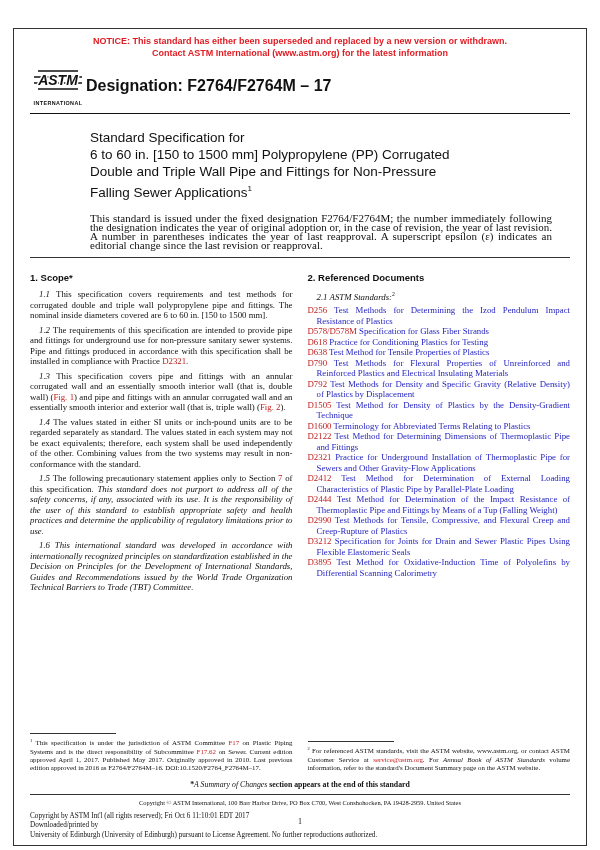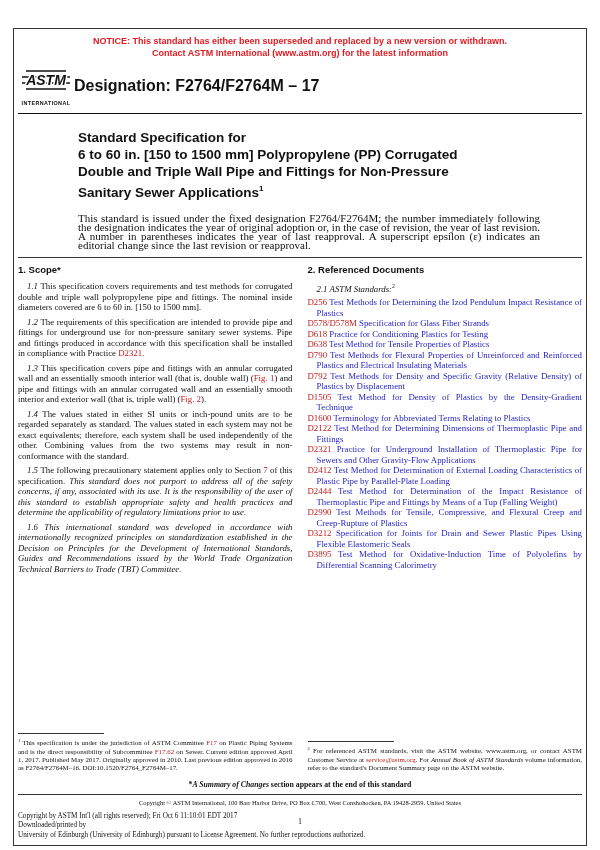--- a/index.html
+++ b/index.html
@@ -1,38 +1,38 @@
 <!DOCTYPE html>
 <html style="--notice-red: #e11b22; --link-red: #bf1d1d; --link-blue: #1f1fbe;"><head>
 <meta charset="utf-8">
 <style>
   * { margin:0; padding:0; box-sizing:border-box; }
   html,body { width:600px; height:850px; background:#ffffff; font-family:"Liberation Serif", serif; color:#111; }
   .page-border {
     position:absolute; left:13px; top:28px; width:574px; height:818px;
-    border:1px solid #333; padding:7px 4px 5px; display:flex; flex-direction:column;
+    border:1px solid #333; padding:7px 16px 5px; display:flex; flex-direction:column;
     background:#fff;
   }
   .notice { text-align:center; color:var(--notice-red,#e11b22); font-family:"Liberation Sans",sans-serif; font-weight:bold; font-size:9px; line-height:11.5px; }
   .header-row { display:flex; align-items:center; margin-top:7px; border-bottom:1.6px solid #111; padding-bottom:7px; }
   .logo { width:56px; flex:0 0 auto; text-align:center; }
   .logo-sub { font-family:"Liberation Sans",sans-serif; font-weight:bold; font-size:5.4px; letter-spacing:0.4px; }
   .designation { font-family:"Liberation Sans",sans-serif; font-weight:bold; font-size:16px; }
-  .title-block { margin:15px 0 9px 60px; font-family:"Liberation Sans",sans-serif; font-weight:bold; font-size:13.5px; line-height:17px; }
+  .title-block { margin:15px 0 9px 60px; font-family:"Liberation Sans",sans-serif; font-weight:normal; font-size:13.5px; line-height:17px; }
   .title-block sup { font-size:8px; }
   .intro { margin:4px 8px 7px 60px; width:462px; font-size:11px; line-height:9px; text-align:justify; }
   .top-rule { border-top:1px solid #333; }
   .columns { display:flex; gap:15px; flex:1 1 auto; margin-top:5px; overflow:hidden; }
-  .col { flex:1; display:flex; flex-direction:column; font-size:8.8px; line-height:10.5px; }
+  .col { flex:1; display:flex; flex-direction:column; font-size:8.8px; line-height:10.5px;margin-top:8px; }
   .col-heading { font-family:"Liberation Sans",sans-serif; font-weight:bold; font-size:9.5px; margin:2px 0 6px; }
   .body-para { text-indent:9px; text-align:justify; margin-bottom:4px; }
   .seg-i { font-style:italic; }
   .seg-l { color:var(--link-red,#bf1d1d); }
   .seg-b { font-weight:bold; }
-  .seg-bi { font-weight:bold; font-style:italic; }
+  .seg-bi { font-weight:normal; font-style:italic; }
   sup { font-size:65%; }
   .ref-subheading { text-indent:9px; margin-bottom:3px; }
   .ref-item { padding-left:9px; text-indent:-9px; color:var(--link-blue,#1f1fbe); text-align:justify; }
   .ref-code { color:var(--link-red,#bf1d1d); }
   .footnote-block { margin-top:auto; }
   .footnote-rule { width:86px; border-top:1px solid #333; margin:8px 0 3px; }
   .footnote { font-size:6.9px; line-height:8.3px; text-align:justify; }
   .summary-line { text-align:center; font-size:7.8px; margin-top:7px; }
   .footer-rule { border-top:1px solid #333; margin:5px 0 4px; }
   .copyright-line { text-align:center; font-size:6.4px; line-height:8px; }
@@ -62,21 +62,21 @@
       </svg>
       <div class="logo-sub">INTERNATIONAL</div>
     </div>
     <div class="designation">Designation: F2764/F2764M – 17</div>
   </div>
 
   <div class="title-block">
     <div>Standard Specification for</div>
     <div>6 to 60 in. [150 to 1500 mm] Polypropylene (PP) Corrugated</div>
     <div>Double and Triple Wall Pipe and Fittings for Non-Pressure</div>
-    <div><span>Sanitary Sewer Applications</span><sup>1</sup></div>
+    <div><span>Falling Sewer Applications</span><sup>1</sup></div>
   </div>
 
   <div class="intro">This standard is issued under the fixed designation F2764/F2764M; the number immediately following the designation indicates the year of original adoption or, in the case of revision, the year of last revision. A number in parentheses indicates the year of last reapproval. A superscript epsilon (ε) indicates an editorial change since the last revision or reapproval.</div>
 
   <div class="top-rule"></div>
 
   <div class="columns">
     <div class="col">
       <div class="col-heading">1. Scope*</div>
       <div>

